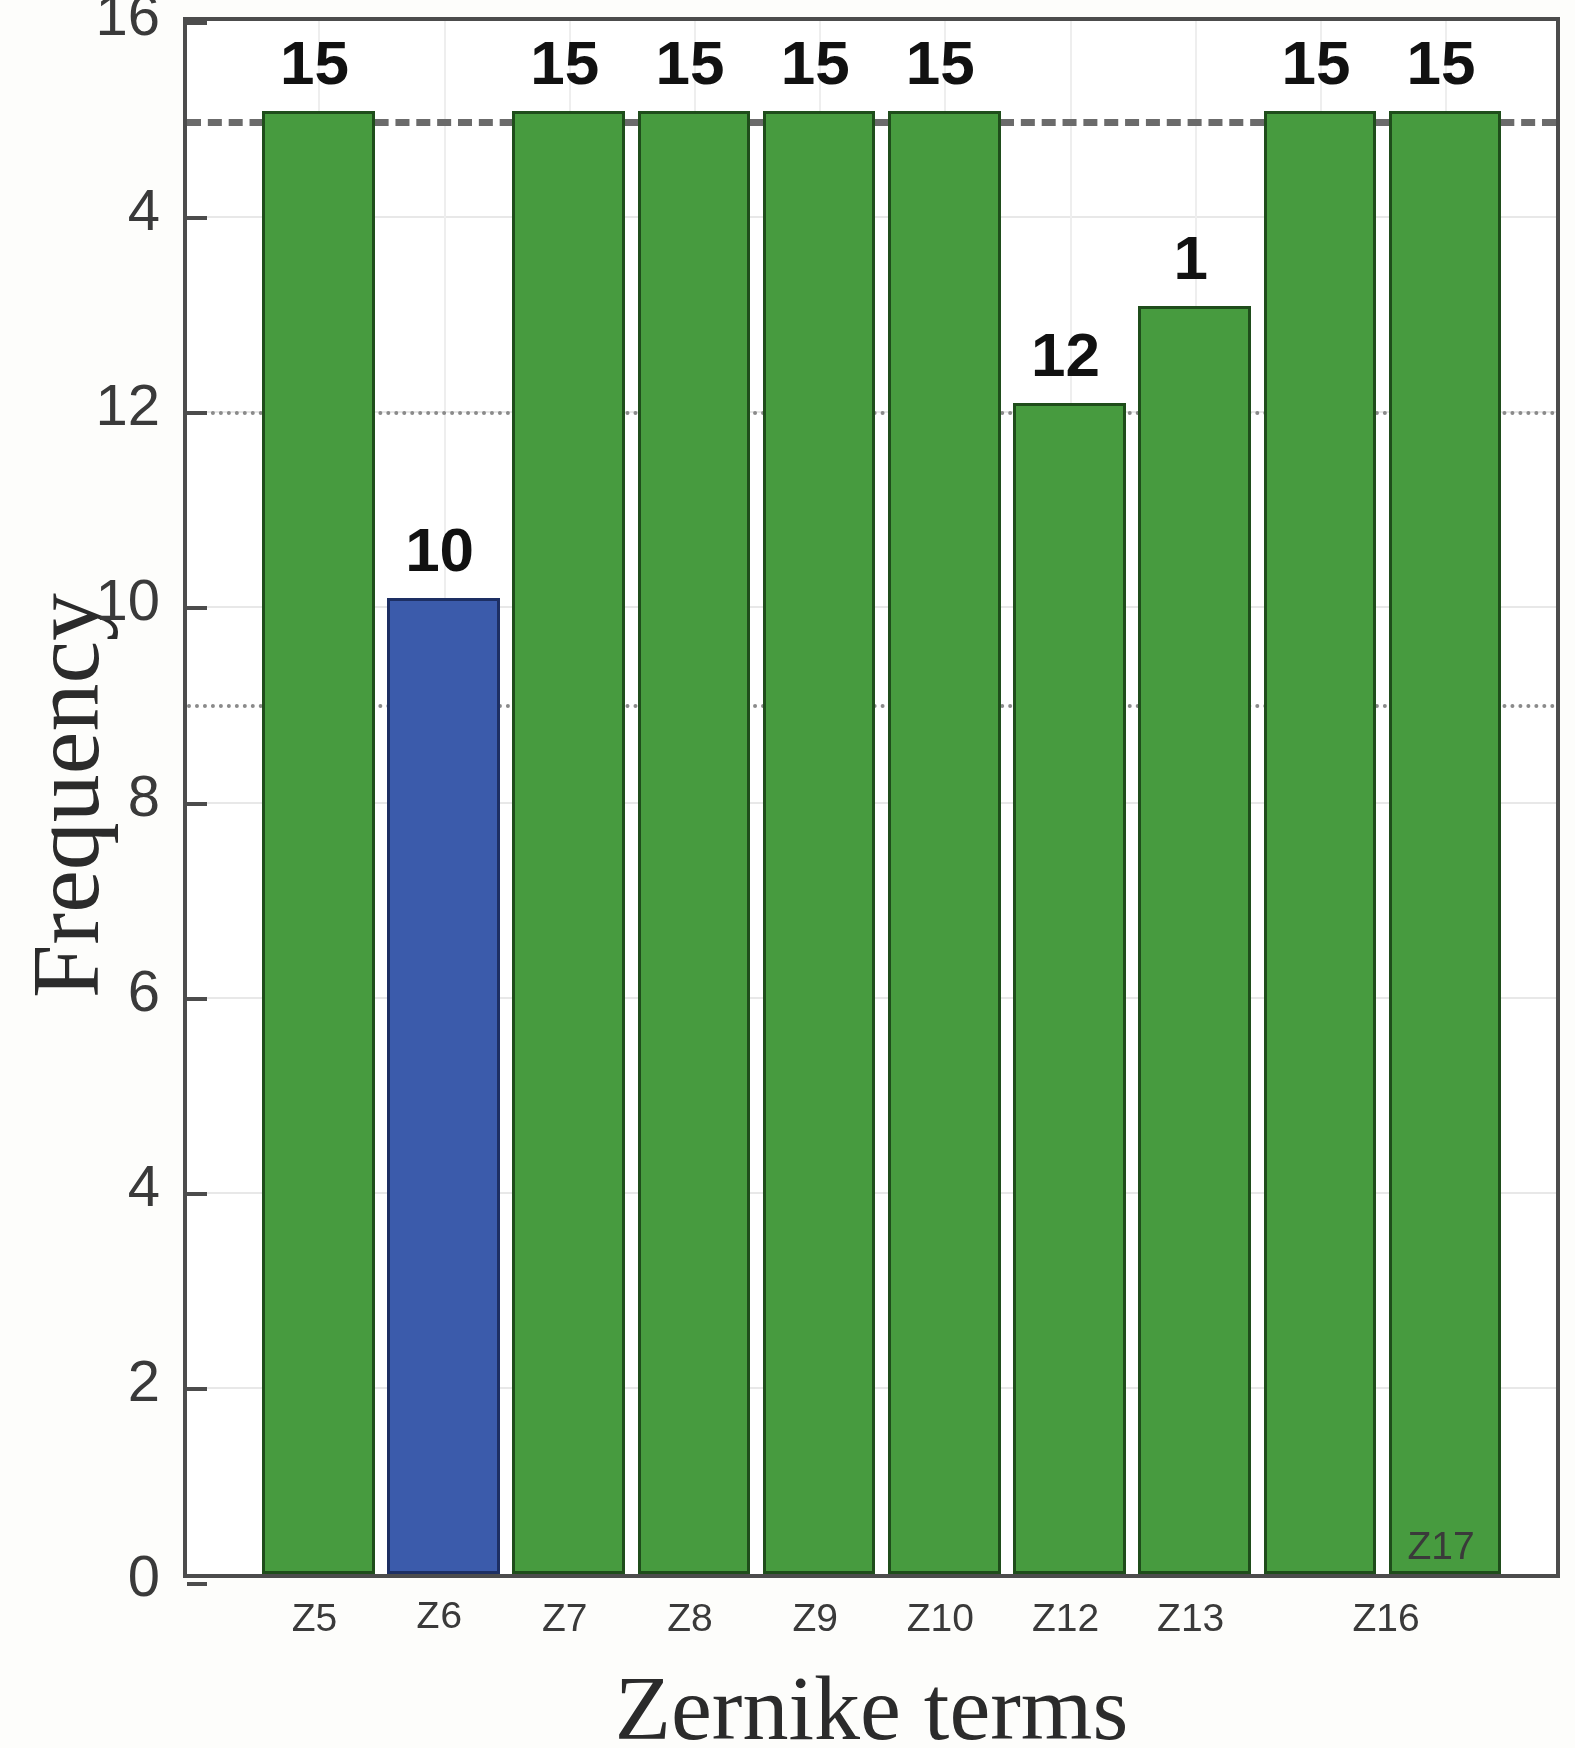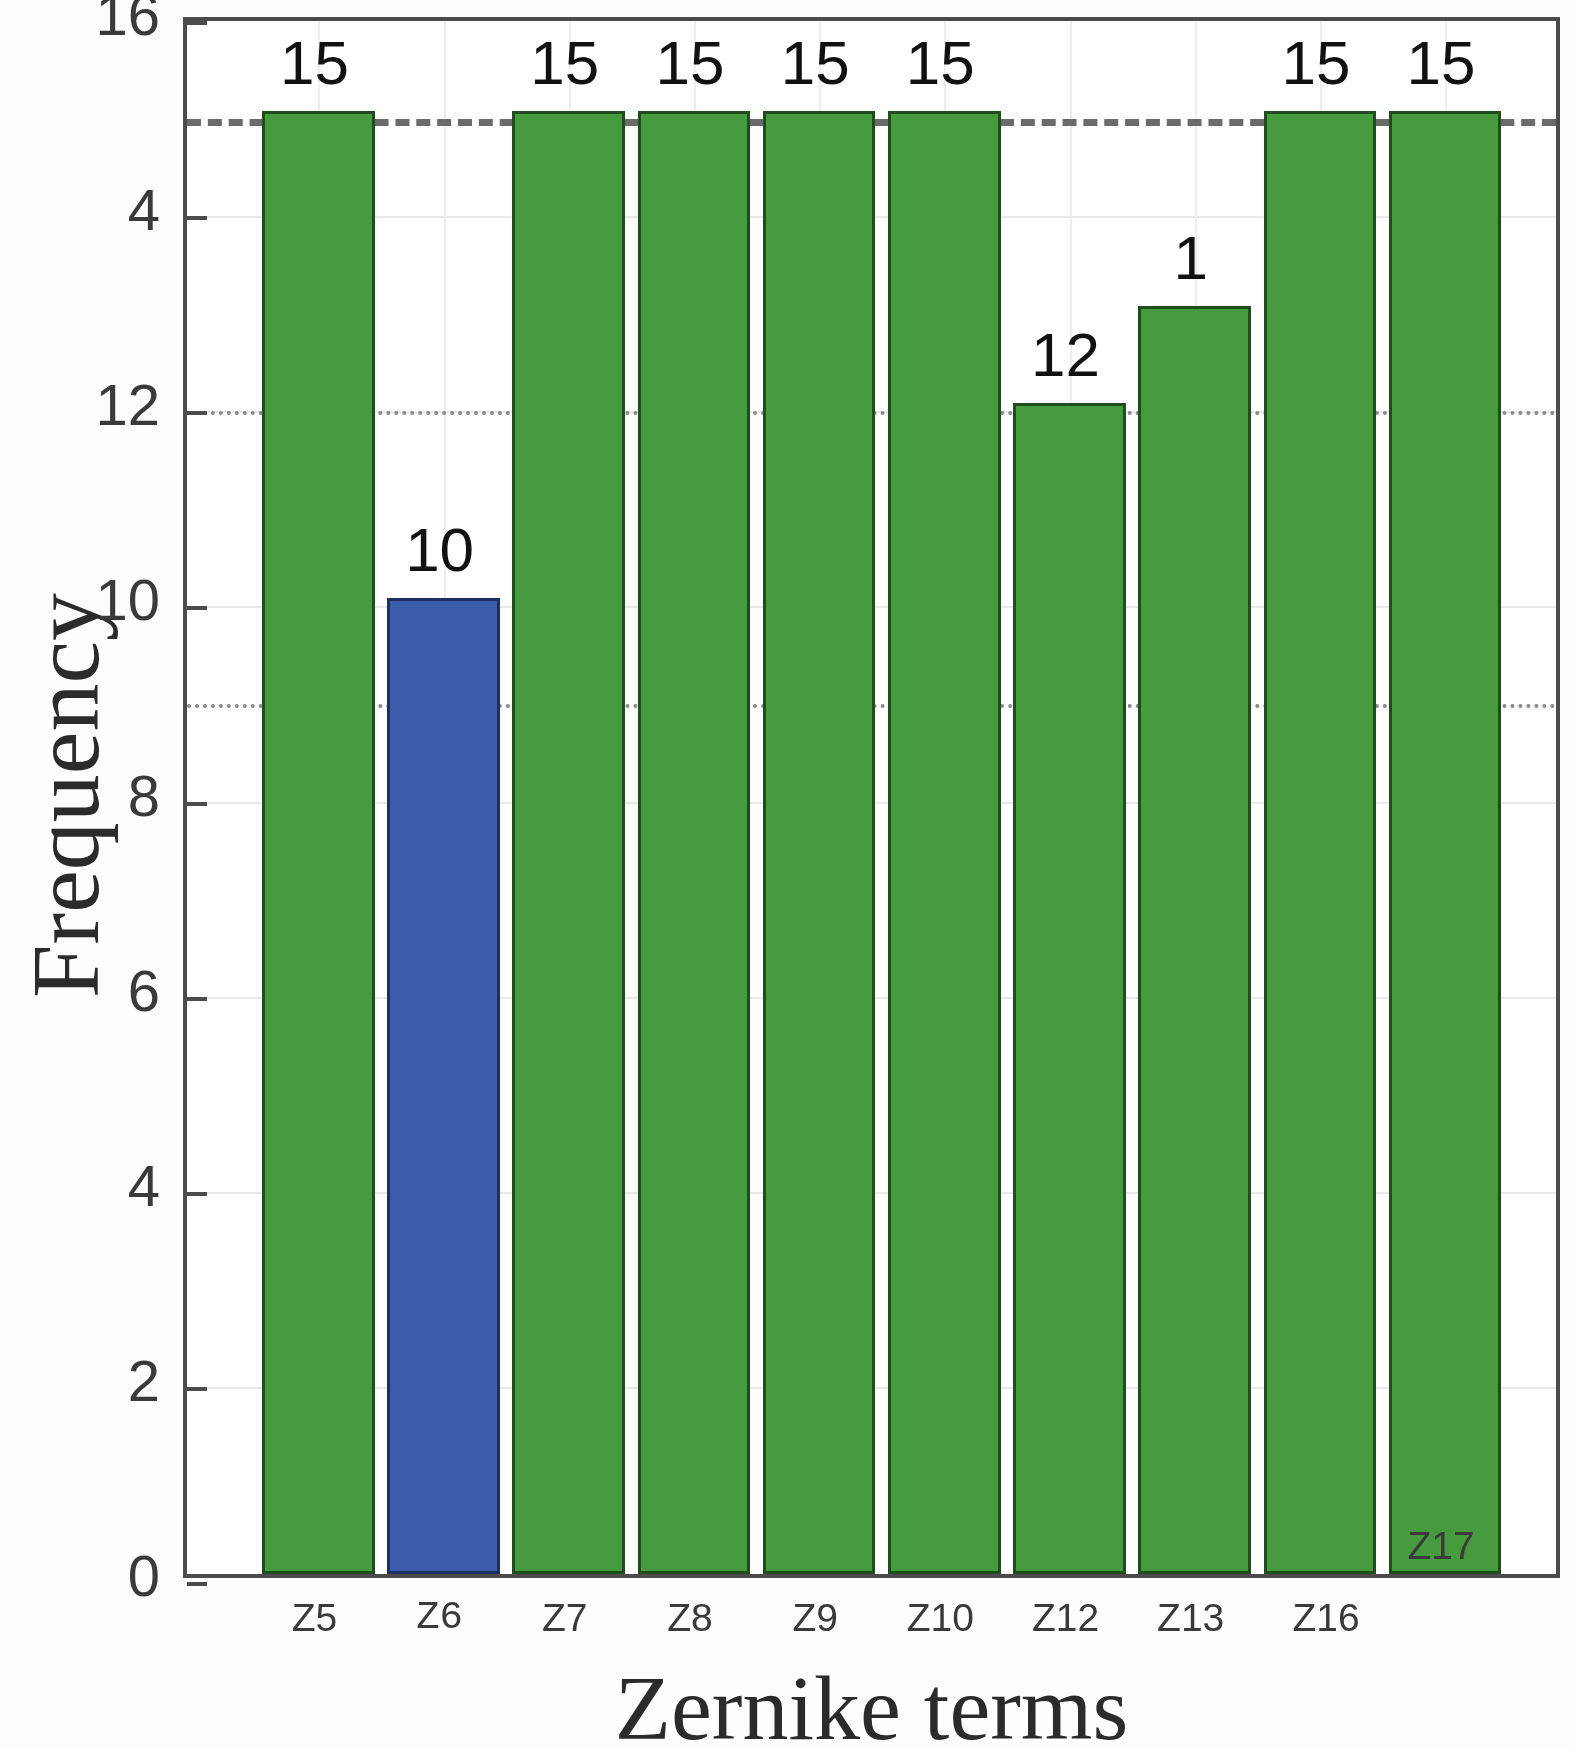--- a/index.html
+++ b/index.html
@@ -126,21 +126,21 @@
     border: 3px solid #1f4d1b;
   }
   .bar.blue {
     border-color: #1d2f63;
   }
 
   .bar-value {
     position: absolute;
     text-align: center;
     font-family: "Liberation Sans", sans-serif;
-    font-weight: normal;
+    font-weight: bold;
     font-size: 62px;
     color: #111111;
     white-space: nowrap;
   }
 
   .xtick-label {
     position: absolute;
     text-align: center;
     font-family: "Liberation Sans", sans-serif;
     font-size: 39px;
@@ -233,19 +233,19 @@
     </div>
   <div id="xtick-labels">
       <div class="xtick-label" style="left: 224.441px; width: 180px; top: 1596px;">Z5</div>
       <div class="xtick-label" style="left: 349.623px; width: 180px; top: 1596px; font-family: Liberation Mono, monospace;">Z6</div>
       <div class="xtick-label" style="left: 474.805px; width: 180px; top: 1596px;">Z7</div>
       <div class="xtick-label" style="left: 599.986px; width: 180px; top: 1596px;">Z8</div>
       <div class="xtick-label" style="left: 725.168px; width: 180px; top: 1596px;">Z9</div>
       <div class="xtick-label" style="left: 850.35px; width: 180px; top: 1596px;">Z10</div>
       <div class="xtick-label" style="left: 975.532px; width: 180px; top: 1596px;">Z12</div>
       <div class="xtick-label" style="left: 1100.71px; width: 180px; top: 1596px;">Z13</div>
-      <div class="xtick-label" style="left: 1236px; width: 180px; top: 1596px;">Z16</div>
+      <div class="xtick-label" style="left: 1296px; width: 180px; top: 1596px;">Z16</div>
       <div class="xtick-label" style="left: 1351.08px; width: 180px; top: 1524px;">Z17</div>
     </div>
 
   <div id="xlabel">Zernike terms</div>
 
 </div>
 
 </body></html>

